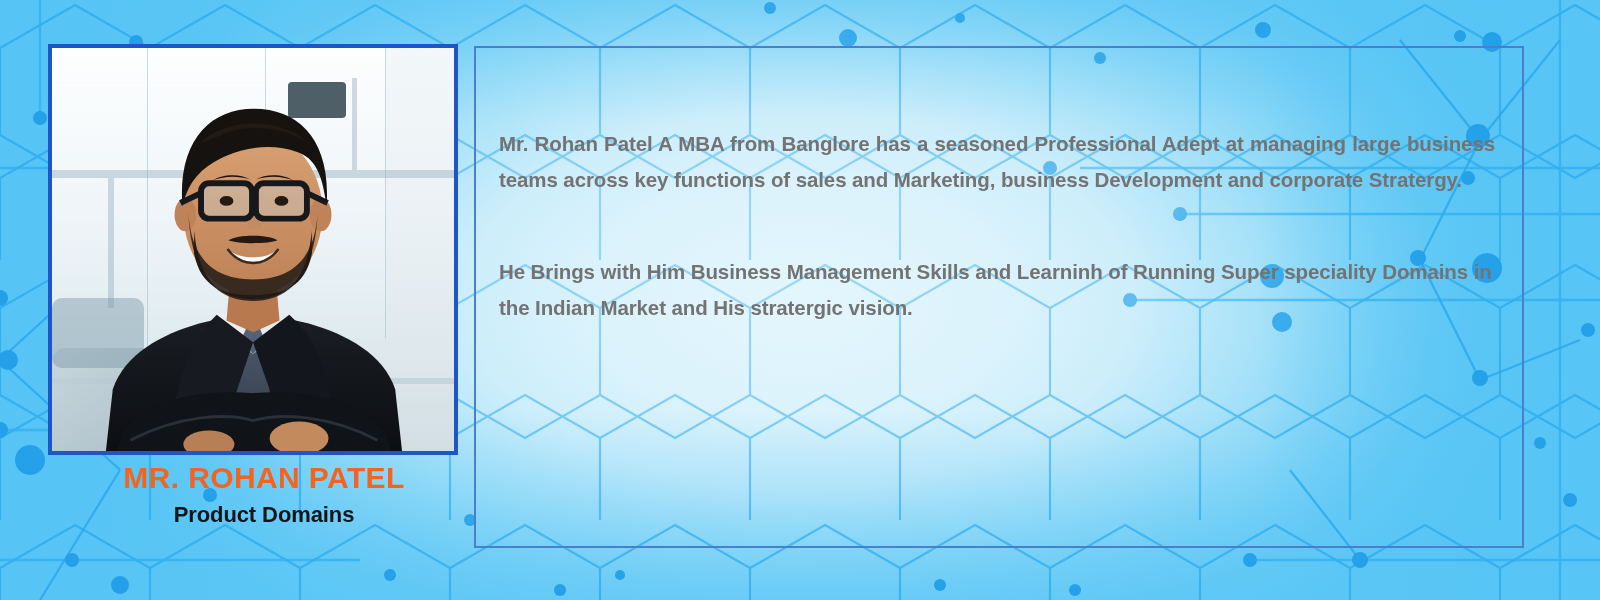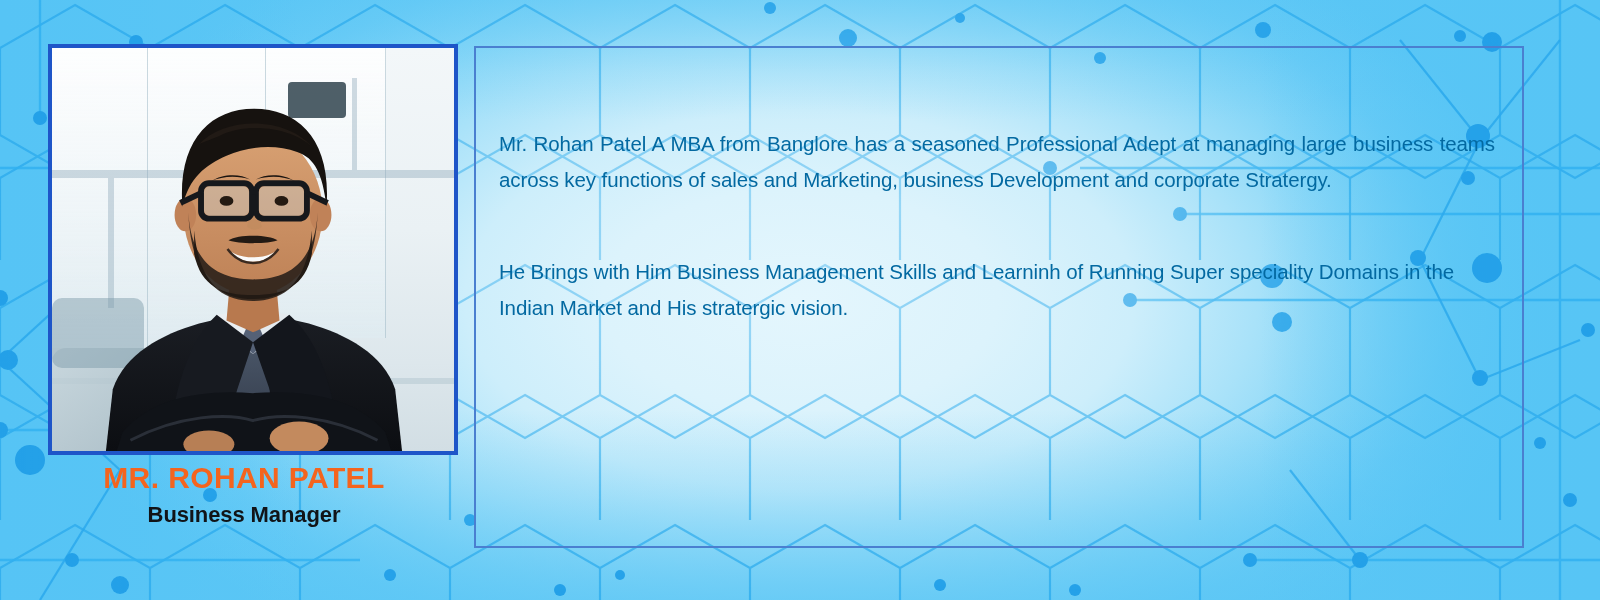--- a/index.html
+++ b/index.html
@@ -83,21 +83,21 @@
     position:absolute;
     background:rgba(150,176,190,0.45);
   }
 
   
   .person { position:absolute; left:0; top:0; width:100%; height:100%; }
 
   
   #name-block {
     position:absolute;
-    left:44px; top:462px;
+    left:64px; top:462px;
     width:400px;
     text-align:center;
   }
   #person-name {
     font-size:30px;
     font-weight:bold;
     color:#F4641E;
     letter-spacing:0.4px;
     line-height:1.05;
     white-space:nowrap;
@@ -119,22 +119,22 @@
     border:2px solid #4A7FD0;
     background:transparent;
   }
   #bio-text {
     position:absolute;
     left:23px; top:78px;
     width:996px;
   }
   .bio-para {
     font-size:20.5px;
-    font-weight:normal;
-    color:#0369a1;
+    font-weight:bold;
+    color:#737373;
     line-height:36px;
     text-align:justify;
     letter-spacing:-0.1px;
   }
   .bio-para.last { text-align:left;margin-top:20px; }
   .bio-gap { height:36px; }
 </style>
 </head>
 <body>
 
@@ -340,21 +340,21 @@
         <rect x="211" y="141" width="46" height="30" rx="6" fill="#C9DCE6" opacity="0.35"></rect>
 
         <ellipse cx="178" cy="156" rx="7" ry="5" fill="#241A12"></ellipse>
         <ellipse cx="234" cy="156" rx="7" ry="5" fill="#241A12"></ellipse>
       </svg>
     </div>
   </div>
 
   <div id="name-block">
     <div id="person-name">MR. ROHAN PATEL</div>
-    <div id="person-role">Business Manager</div>
+    <div id="person-role">Product Domains</div>
   </div>
 
   <div id="bio-box">
     <div id="bio-text">
       <p class="bio-para">Mr. Rohan Patel A MBA from Banglore has a seasoned Professional Adept at managing large business teams across key functions of sales and Marketing, business Development and corporate Stratergy.</p>
       <div class="bio-gap"></div>
       <p class="bio-para last">He Brings with Him Business Management Skills and Learninh of Running Super speciality Domains in the Indian Market and His stratergic vision.</p>
     </div>
   </div>
 

